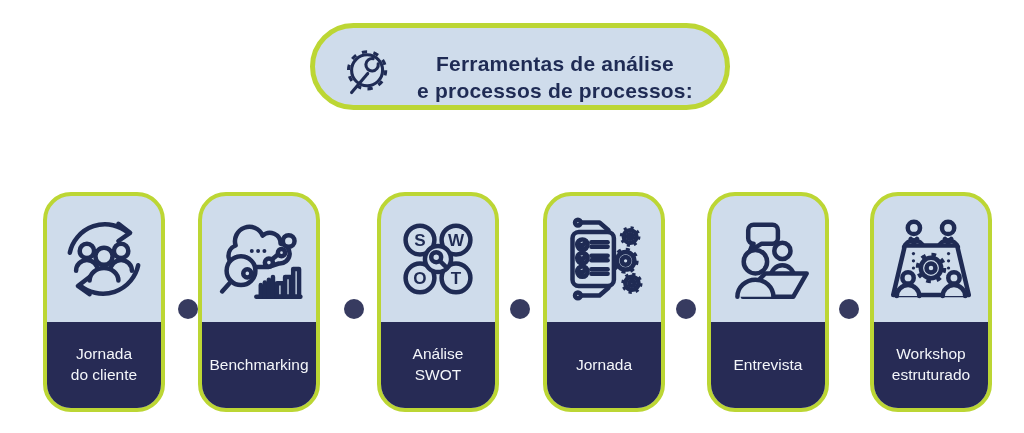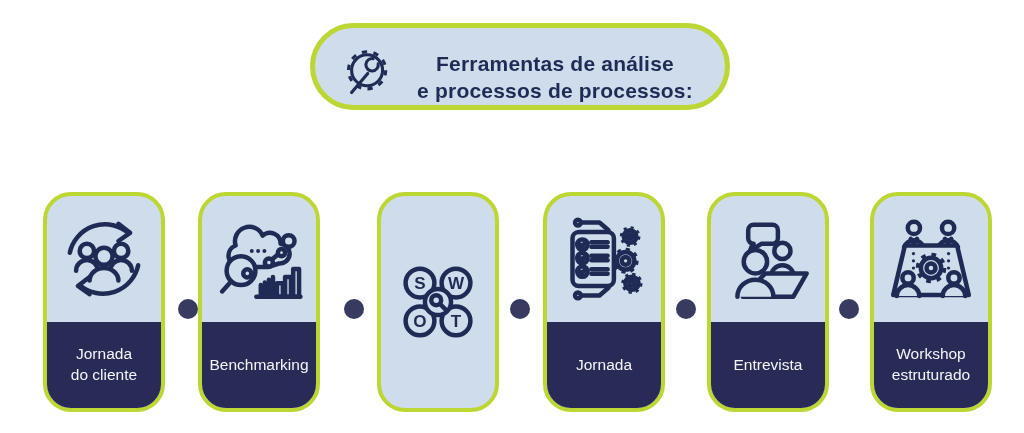--- a/index.html
+++ b/index.html
@@ -133,20 +133,24 @@
         <circle class="ic" stroke-width="4.5" cx="30" cy="71" r="16"></circle>
         <circle class="ic" stroke-width="4.5" cx="70" cy="71" r="16"></circle>
         <text class="swot-letter" x="30" y="36" text-anchor="middle">S</text>
         <text class="swot-letter" x="70" y="36" text-anchor="middle">W</text>
         <text class="swot-letter" x="30" y="78" text-anchor="middle">O</text>
         <text class="swot-letter" x="70" y="78" text-anchor="middle">T</text>
         <circle class="ic icf" stroke-width="4.5" cx="50" cy="50" r="14.5"></circle>
         <circle class="ic" stroke-width="4" cx="48" cy="48" r="5.5"></circle>
         <path class="ic" stroke-width="4.5" d="M 52.5 52.5 L 58 58"></path>
       </svg>
+    </div>
+    <div class="card-label">
+      <span>Análise</span>
+      <span>SWOT</span>
     </div>
   </section>
 
   <section class="card" style="left:543px">
     <div class="card-top">
       <svg viewBox="0 0 100 100">
         <circle class="ic" stroke-width="3.2" cx="21" cy="9.5" r="3.2"></circle>
         <path class="ic" stroke-width="3" d="M 25 9.5 H 45 L 55 18"></path>
         <circle class="ic" stroke-width="3.2" cx="21" cy="90.5" r="3.2"></circle>
         <path class="ic" stroke-width="3" d="M 25 90.5 H 45 L 55 82"></path>

